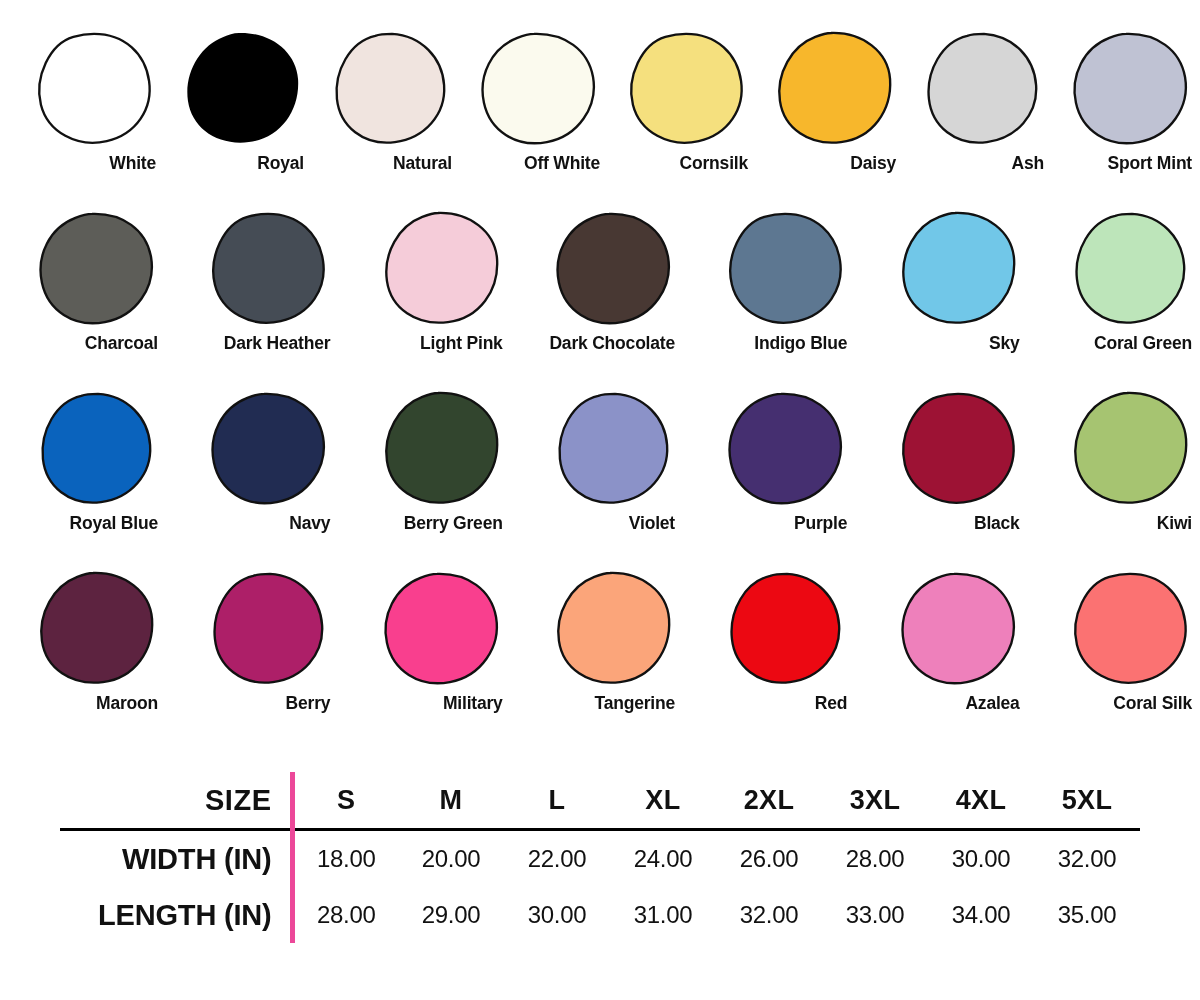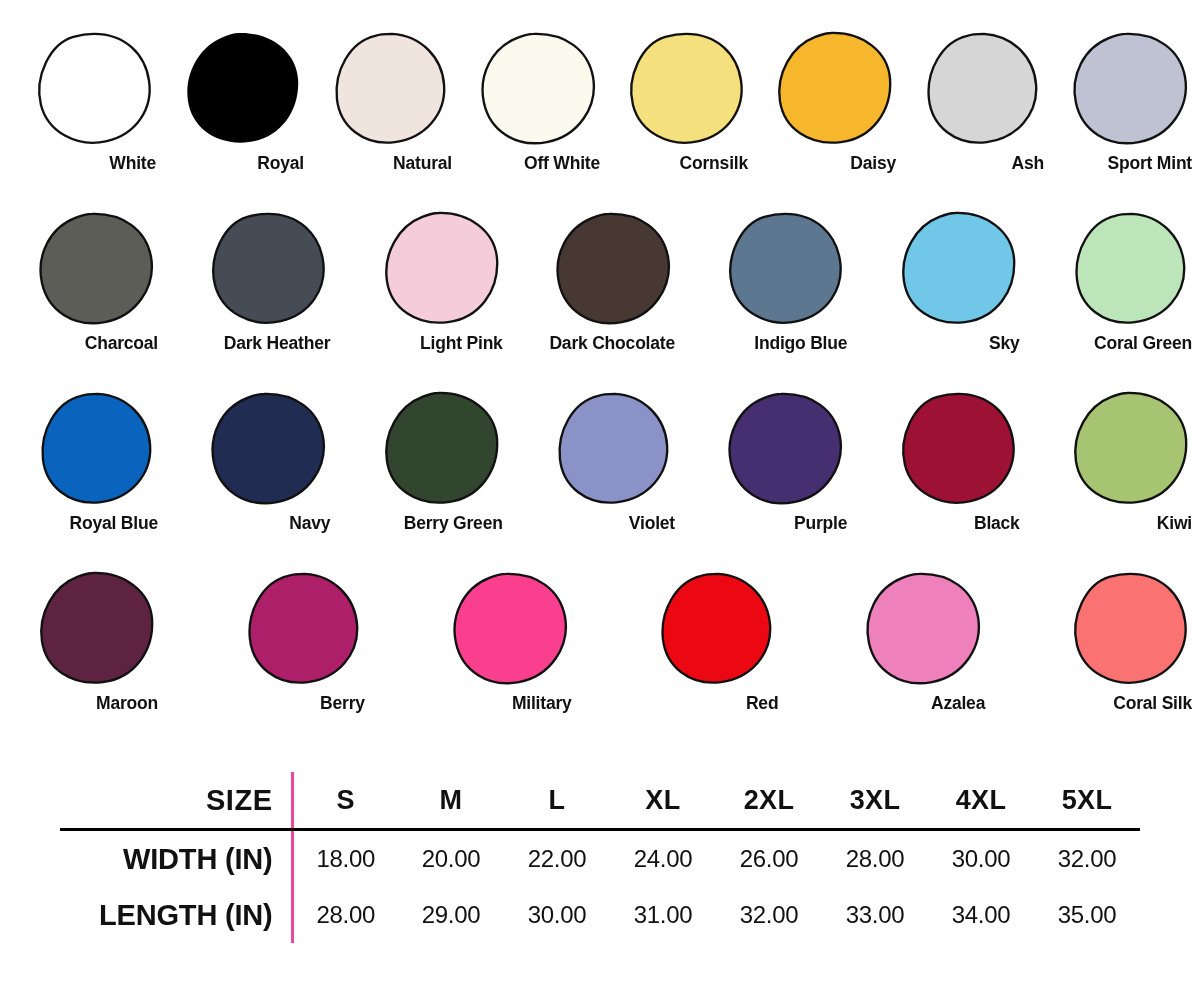--- a/index.html
+++ b/index.html
@@ -123,21 +123,21 @@
   table.sizing tr.header-row th {
     border-bottom: 3px solid #000000;
   }
   table.sizing tr.header-row th.col-label {
     border-bottom: 3px solid #000000;
   }
 
   
   table.sizing th.col-label,
   table.sizing td.col-label {
-    border-right: 3px solid #ec4899;
+    border-right: 5px solid #ec4899;
   }
 </style>
 </head>
 <body>
 
 <div id="color-grid">
     <div class="swatch-row">
       <div class="swatch-cell">
         <div class="blob-wrap">
           <svg viewBox="0 0 124 120">
@@ -336,20 +336,28 @@
         </div>
         <div class="swatch-label">Berry</div>
       </div>
       <div class="swatch-cell">
         <div class="blob-wrap">
           <svg viewBox="0 0 124 120">
             <path d="M57 4 C88 3 112 20 117 48 C122 78 102 108 70 114 C38 120 12 102 6 74 C0 46 14 18 40 8 C45 6 51 4 57 4 Z" fill="#f93f8e" stroke="#111111" stroke-width="2.4" stroke-linejoin="round"></path>
           </svg>
         </div>
         <div class="swatch-label">Military</div>
+      </div>
+      <div class="swatch-cell">
+        <div class="blob-wrap">
+          <svg viewBox="0 0 124 120">
+            <path d="M58 3 C90 2 116 22 118 50 C120 82 100 110 68 114 C36 118 10 100 6 72 C2 44 18 16 42 7 C47 5 52 3 58 3 Z" fill="#fba57a" stroke="#111111" stroke-width="2.4" stroke-linejoin="round"></path>
+          </svg>
+        </div>
+        <div class="swatch-label">Tangerine</div>
       </div>
       <div class="swatch-cell">
         <div class="blob-wrap">
           <svg viewBox="0 0 124 120">
             <path d="M63 4 C93 6 114 28 116 56 C118 86 96 110 66 114 C34 118 10 98 7 70 C4 42 20 12 46 6 C51 4 57 4 63 4 Z" fill="#ec0812" stroke="#111111" stroke-width="2.4" stroke-linejoin="round"></path>
           </svg>
         </div>
         <div class="swatch-label">Red</div>
       </div>
       <div class="swatch-cell">

